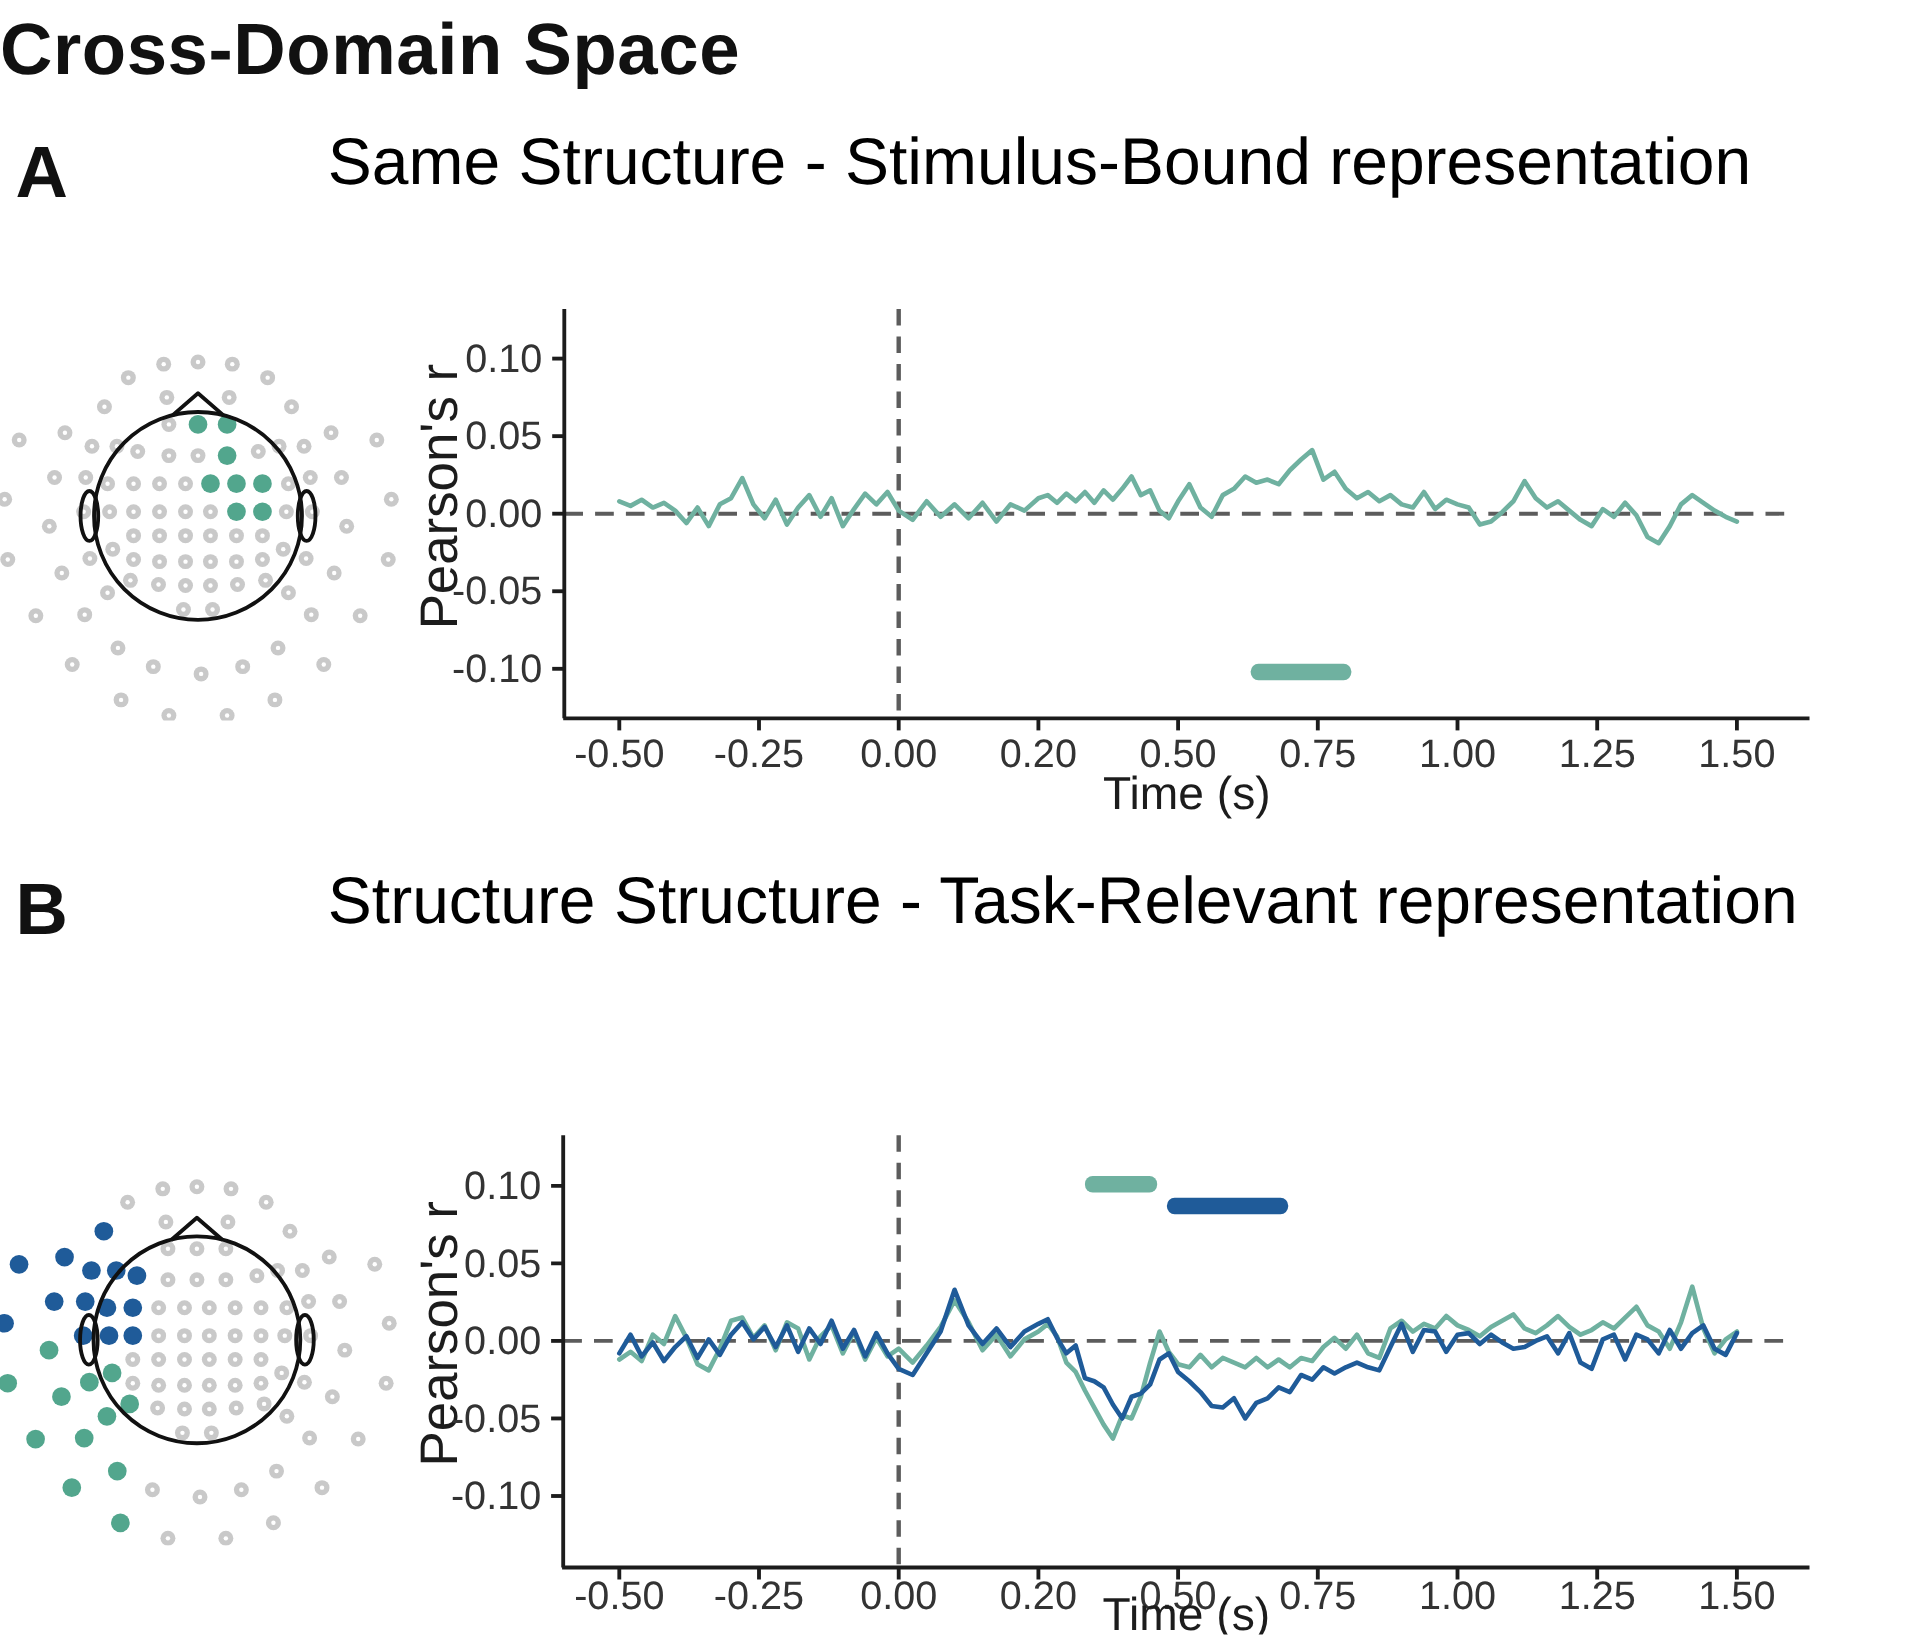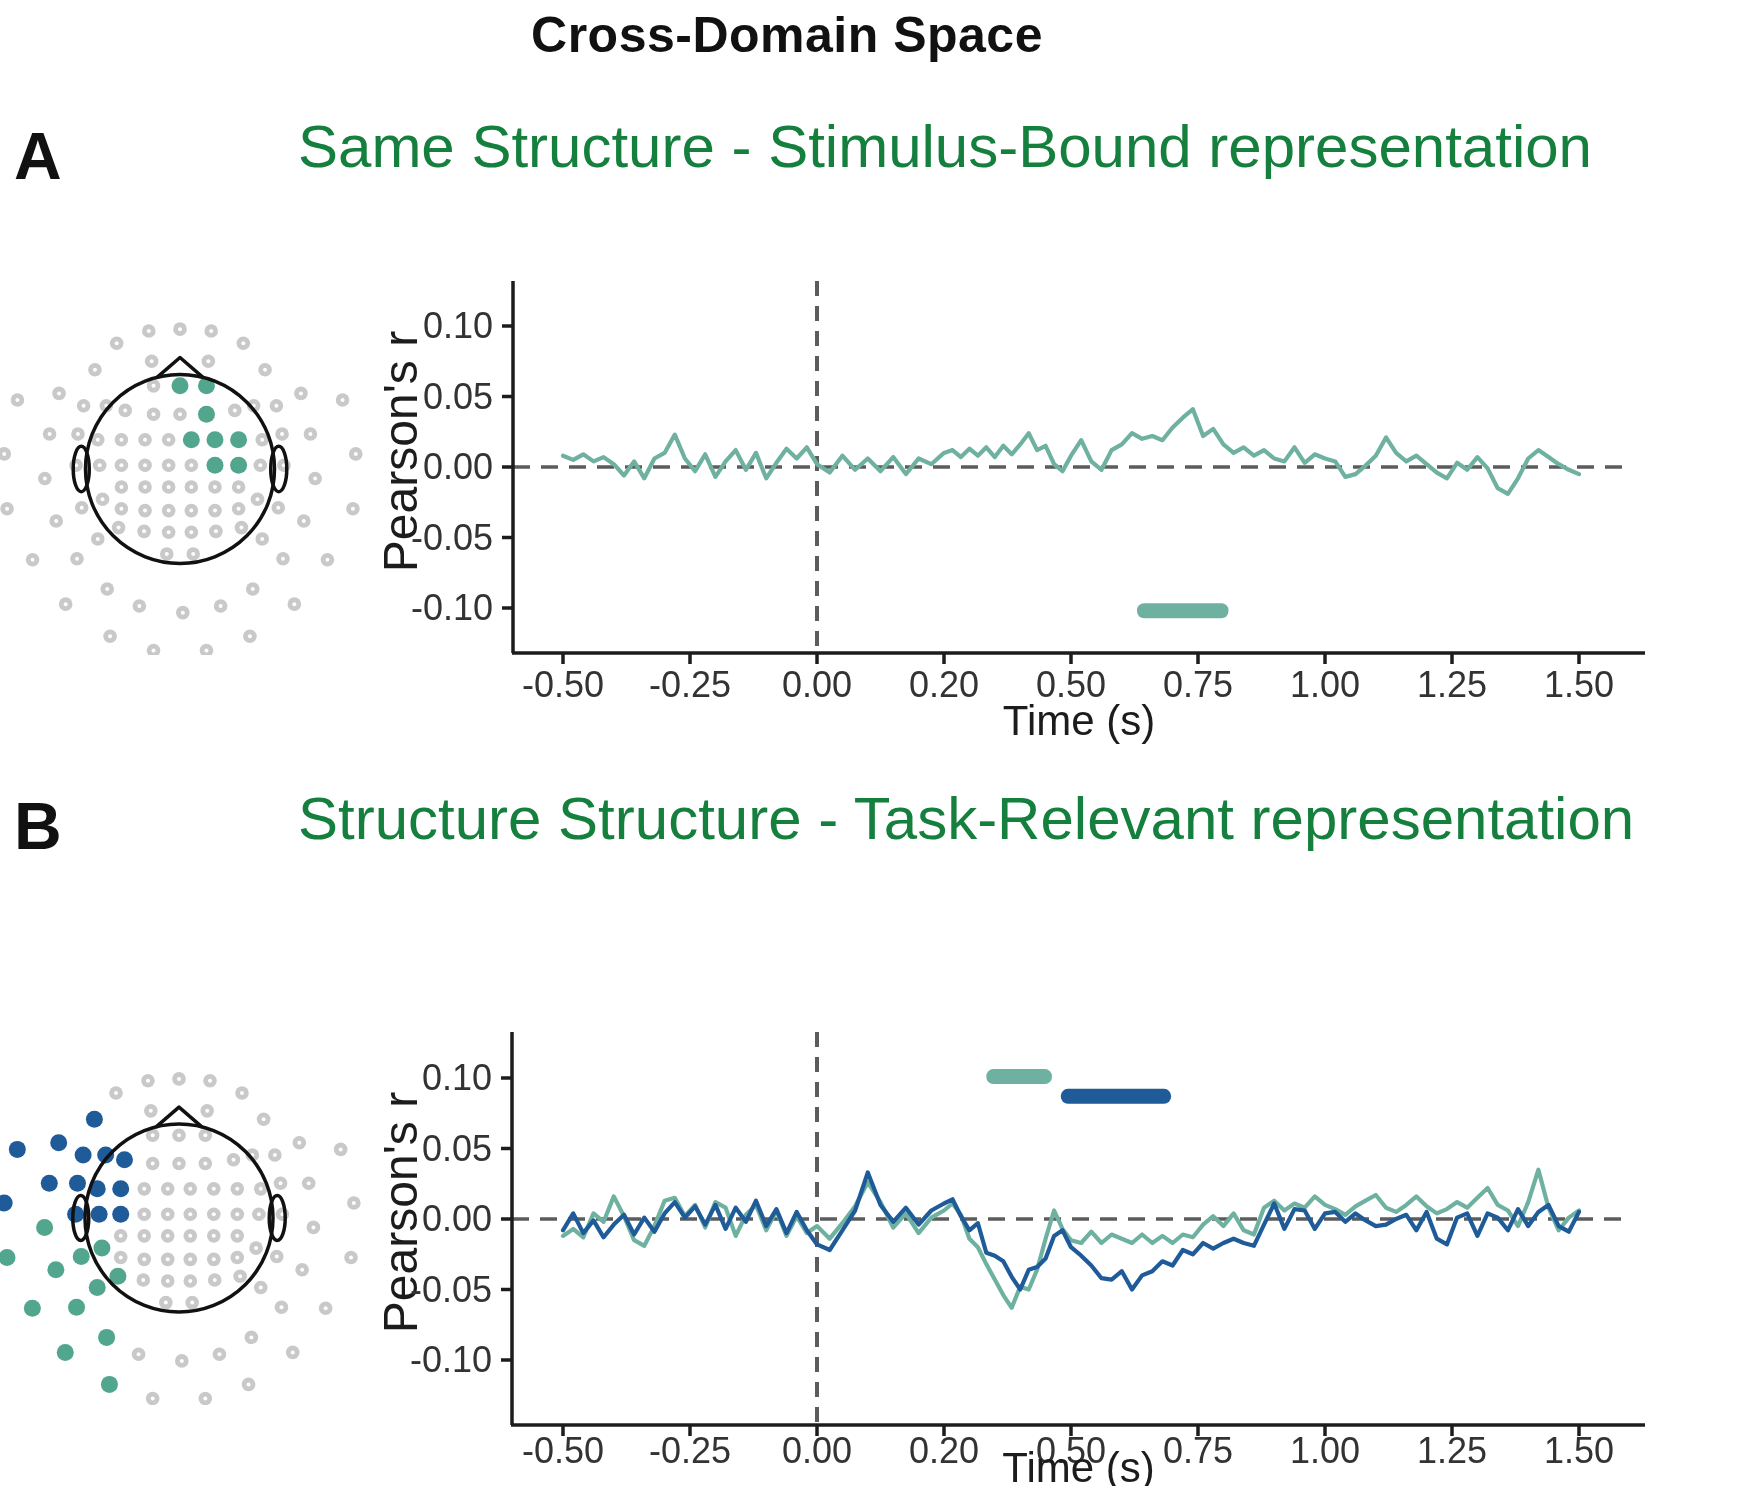--- a/index.html
+++ b/index.html
@@ -1,23 +1,23 @@
 <!DOCTYPE html>
 <html><head>
 <meta charset="utf-8">
 <style>
   html,body{margin:0;padding:0;}
   body{
     width:1749px;height:1486px;position:relative;background:#ffffff;
     font-family:"Liberation Sans","DejaVu Sans",sans-serif;overflow:hidden;
   }
   .abs{position:absolute;}
-  .fig-title{left:0;top:6px;width:1574px;text-align:center;font-size:50px;font-weight:bold;color:#111;letter-spacing:0.5px;}
+  .fig-title{left:0;top:6px;width:1574px;text-align:left;font-size:66px;font-weight:bold;color:#111;letter-spacing:0.5px;}
   .panel-label{left:14px;font-size:66px;font-weight:bold;color:#111;}
-  .panel-title{left:298px;font-size:60px;font-weight:400;color:#15803d;white-space:nowrap;text-align:center;}
+  .panel-title{left:298px;font-size:60px;font-weight:400;color:#000000;white-space:nowrap;text-align:center;}
   .ylab{width:360px;text-align:center;transform:rotate(-90deg);font-size:48px;color:#1c1c1c;}
   svg text{font-family:"Liberation Sans","DejaVu Sans",sans-serif;}
 </style>
 </head>
 <body>
 
 <div class="abs fig-title">Cross-Domain Space</div>
 
 <div class="abs panel-label" style="top:118px;">A</div>
 <div class="abs panel-title" style="top:112px;">Same Structure - Stimulus-Bound representation</div>

